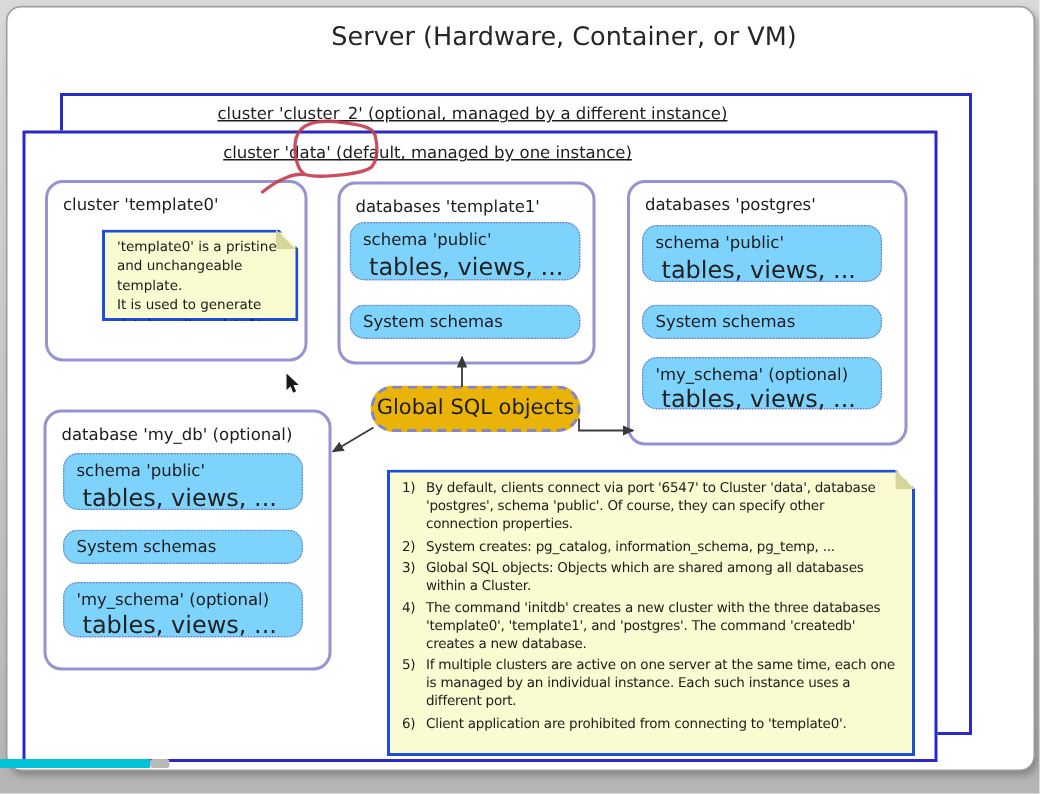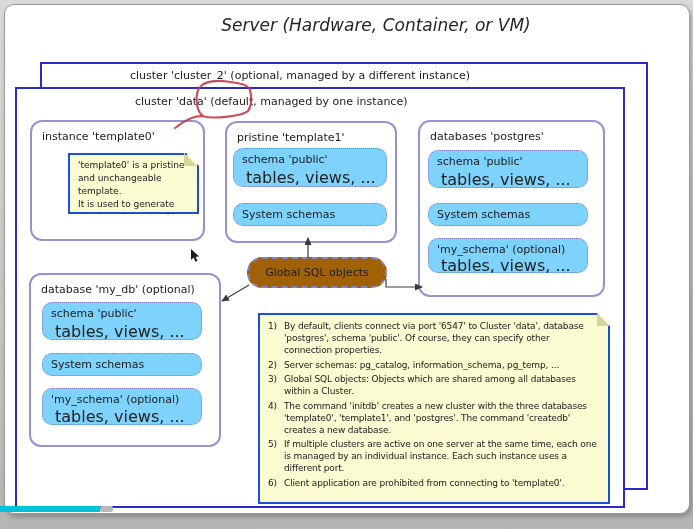--- a/index.html
+++ b/index.html
@@ -11,27 +11,27 @@
   }
   .abs{position:absolute;}
   
   .server-box{
     left:4px;top:4px;width:684px;height:508px;
     background:#ffffff;border:1px solid #9b9b9b;border-radius:10px;
     box-shadow:2px 3px 5px rgba(0,0,0,0.25);
   }
   .page-title{
     left:76px;top:15px;width:600px;text-align:center;
-    font-size:17px;color:#262626;white-space:nowrap;font-style:italic;
+    font-size:17px;color:#262626;white-space:nowrap;
   }
   
   .cluster-box{border:2px solid #2a2ac8;background:transparent;box-sizing:border-box;}
   .cluster2-box{left:40px;top:62px;width:608px;height:428px;}
   .data-box{left:15px;top:87px;width:610px;height:421px;background:#ffffff;}
-  .cluster-label{font-size:11px;white-space:nowrap;text-align:left;color:#1c1c1c;}
+  .cluster-label{font-size:11px;white-space:nowrap;text-align:center;color:#1c1c1c;text-decoration:underline;}
   .cluster2-label{left:130px;top:69px;width:370px;}
   .data-label{left:135px;top:95px;width:300px;}
   
   .db-box{
     border:2px solid #9494d2;border-radius:12px;background:#ffffff;
     box-sizing:border-box;
   }
   .db-label{position:absolute;left:10px;top:8px;font-size:11px;white-space:nowrap;}
   .db-template0{left:30px;top:120px;width:175px;height:121px;}
   .db-template1{left:225px;top:121px;width:172px;height:122px;}
@@ -41,21 +41,21 @@
   .schema-box{
     border:1.5px dotted #7a7ac2;border-radius:10px;box-sizing:border-box;
     background:#7dd3fc;
   }
   .schema-title{position:absolute;left:8px;top:4px;font-size:11px;white-space:nowrap;}
   .schema-sub{position:absolute;left:12px;top:19px;font-size:16px;white-space:nowrap;color:#222;}
   
   .global-box{
     left:247px;top:257px;width:140px;height:31px;
     border:2px dashed #8484cc;border-radius:15px;box-sizing:border-box;
-    background:#a16207;text-align:center;font-size:11px;line-height:27px;white-space:nowrap;
+    background:#eab308;text-align:center;font-size:14px;line-height:27px;white-space:nowrap;
   }
   
   .sticky{
     background:#fbfbd2;border:2px solid #1d4ed8;box-sizing:border-box;
     clip-path:polygon(0 0, calc(100% - 13px) 0, 100% 13px, 100% 100%, 0 100%);
   }
   .fold{
     position:absolute;top:0;right:0;width:13px;height:13px;
     background:linear-gradient(to bottom left, rgba(0,0,0,0) 0 50%, #d6d69c 50% 100%);
   }
@@ -78,32 +78,32 @@
 
 <div class="abs server-box"></div>
 <div class="abs page-title">Server (Hardware, Container, or VM)</div>
 
 <div class="abs cluster-box cluster2-box"></div>
 <div class="abs cluster-label cluster2-label">cluster 'cluster_2' (optional, managed by a different instance)</div>
 <div class="abs cluster-box data-box"></div>
 <div class="abs cluster-label data-label">cluster 'data' (default, managed by one instance)</div>
 
 <div class="abs db-box db-template0">
-  <div class="db-label">instance 'template0'</div>
+  <div class="db-label">cluster 'template0'</div>
 </div>
 <div class="abs sticky note-template0">
   <div class="sticky-text">'template0' is a pristine
 and unchangeable template.
 It is used to generate
 database 'template1'.</div>
 </div>
 <div class="abs fold" style="left:184px;top:153px;"></div>
 
 <div class="abs db-box db-template1">
-  <div class="db-label">pristine 'template1'</div>
+  <div class="db-label">databases 'template1'</div>
 </div>
 <div class="abs schema-box" style="left:233px;top:148px;width:154px;height:39px;">
   <div class="schema-title">schema 'public'</div>
   <div class="schema-sub">tables, views, ...</div>
 </div>
 <div class="abs schema-box" style="left:233px;top:203px;width:154px;height:23px;">
   <div class="schema-title">System schemas</div>
 </div>
 
 <div class="abs db-box db-postgres">
@@ -138,21 +138,21 @@
 
 <div class="abs global-box">Global SQL objects</div>
 
 <div class="abs sticky big-note">
   <div class="note-item">
     <span class="num">1)</span>
     <span class="txt">By default, clients connect via port '6547' to Cluster 'data', database 'postgres', schema 'public'. Of course, they can specify other connection properties.</span>
   </div>
   <div class="note-item">
     <span class="num">2)</span>
-    <span class="txt">Server schemas: pg_catalog, information_schema, pg_temp, ...</span>
+    <span class="txt">System creates: pg_catalog, information_schema, pg_temp, ...</span>
   </div>
   <div class="note-item">
     <span class="num">3)</span>
     <span class="txt">Global SQL objects: Objects which are shared among all databases within a Cluster.</span>
   </div>
   <div class="note-item">
     <span class="num">4)</span>
     <span class="txt">The command 'initdb' creates a new cluster with the three databases 'template0', 'template1', and 'postgres'. The command 'createdb' creates a new database.</span>
   </div>
   <div class="note-item">

